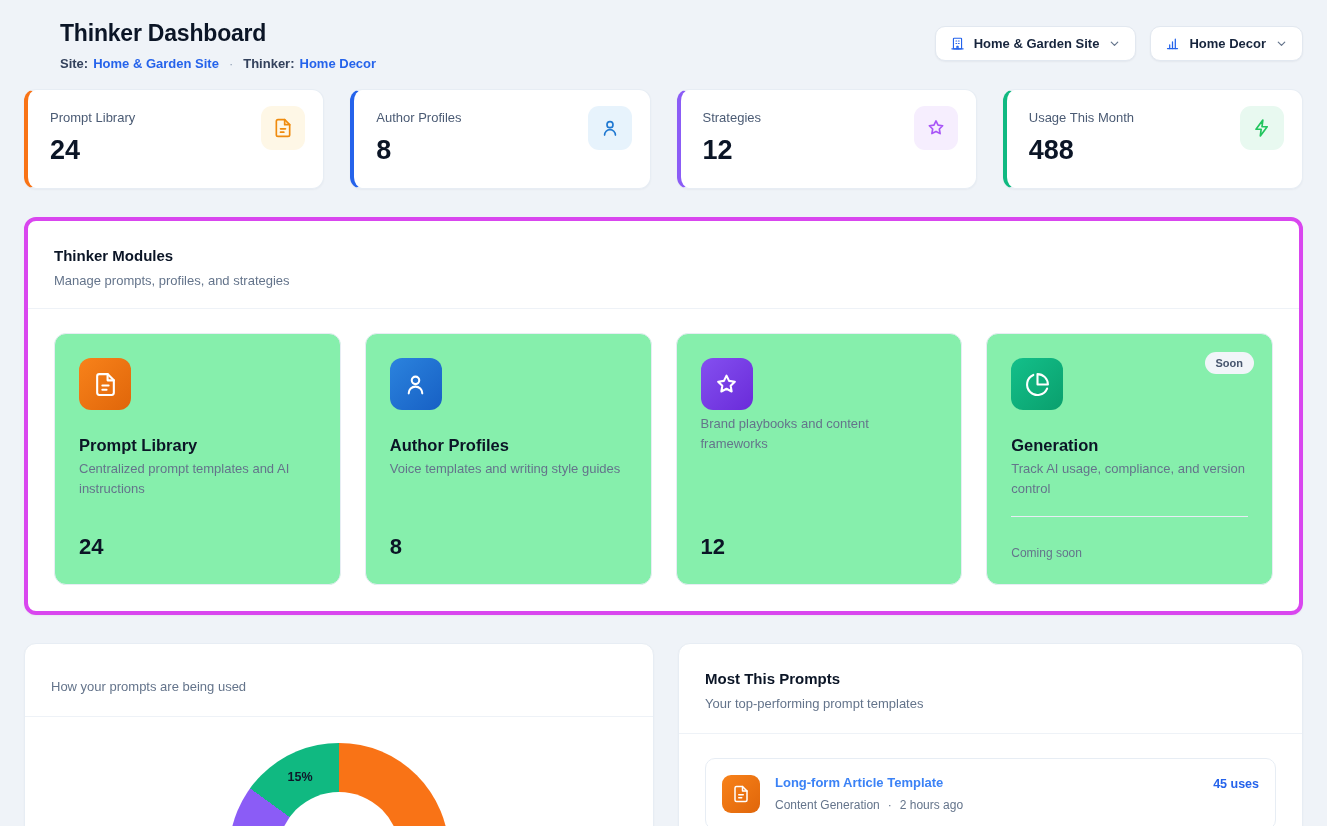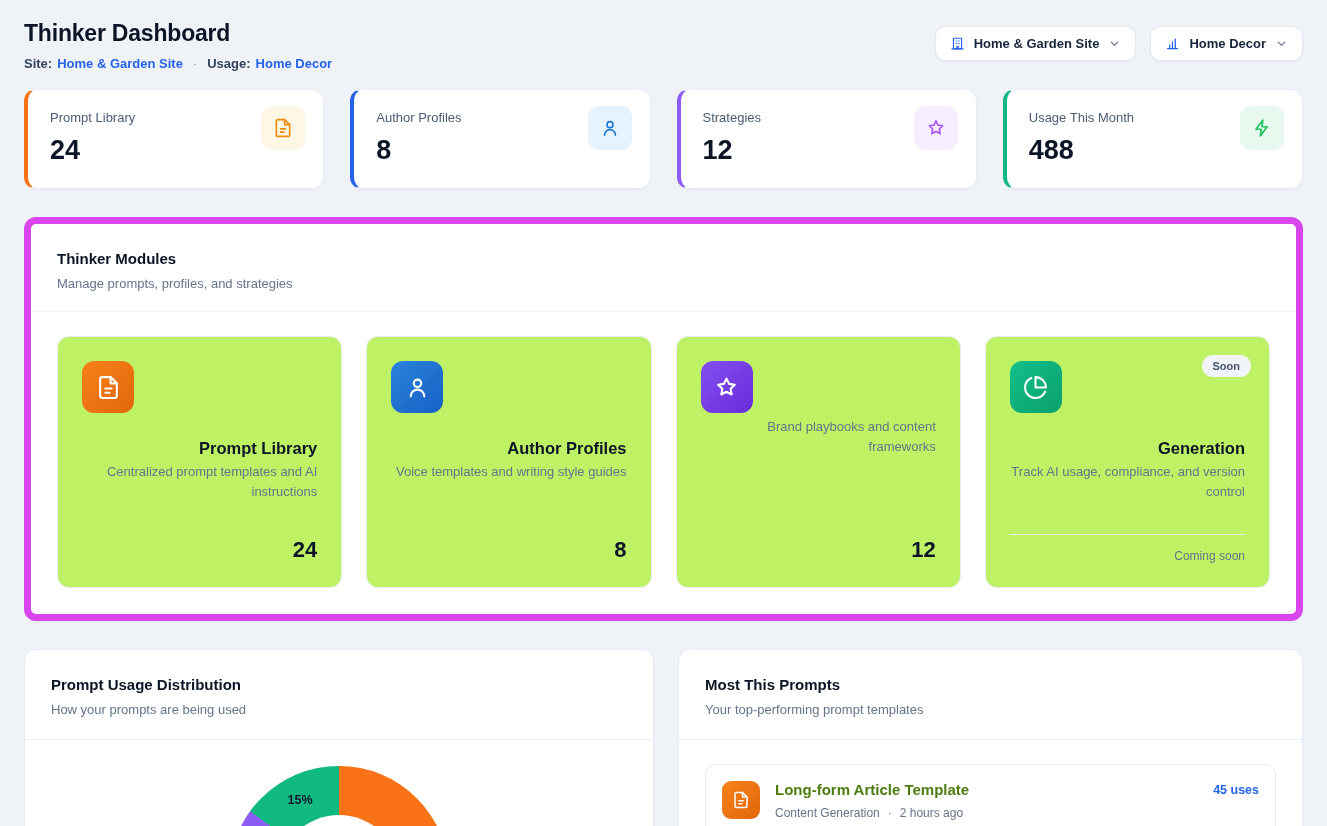--- a/index.html
+++ b/index.html
@@ -1,72 +1,72 @@
 <!DOCTYPE html>
 <html><head>
 <meta charset="utf-8">
 <style>
   * { margin:0; padding:0; box-sizing:border-box; }
   html,body { width:1327px; height:826px; }
   body { background:#eff3f8; font-family:"Liberation Sans",sans-serif; color:#0f172a; overflow:hidden; }
   .page { padding:20px 24px; }
 
   
-  .header { display:flex; justify-content:space-between; align-items:flex-start; }
+  .header { display:flex; justify-content:space-between; align-items:flex-start;margin-left:36px; }
   .title { font-size:23px; font-weight:800; color:#0b1526; letter-spacing:-0.2px; }
   .breadcrumb { margin-top:9px; font-size:13px; color:#33415c; font-weight:700; display:flex; align-items:center; gap:5px; }
   .breadcrumb a { color:#2563eb; text-decoration:none; cursor:pointer; }
   .breadcrumb .dot { color:#94a3b8; margin:0 5px; font-weight:400; }
   .toolbar { display:flex; gap:14px; margin-top:6px; }
   .dropdown { display:flex; align-items:center; gap:9px; background:#fff; border:1px solid #e2e8f0; border-radius:10px; padding:9px 14px; font-size:13px; font-weight:700; color:#16243c; cursor:pointer; box-shadow:0 1px 2px rgba(15,23,42,.05); }
   .dropdown .lead svg { width:15px; height:15px; color:#2563eb; display:block; }
   .dropdown .chev svg { width:13px; height:13px; color:#64748b; display:block; }
 
   
   .stats { display:grid; grid-template-columns:repeat(4,1fr); gap:26px; margin-top:18px; }
   .stat-card { position:relative; background:#fff; border:1px solid #e7edf4; border-left:4px solid var(--accent,#f97316); border-radius:12px; padding:20px 22px 22px; box-shadow:0 1px 2px rgba(15,23,42,.04); }
   .stat-label { font-size:13px; color:#4b5b74; }
   .stat-value { margin-top:10px; font-size:27px; font-weight:800; color:#0b1526; }
   .stat-icon { position:absolute; top:16px; right:18px; width:44px; height:44px; border-radius:11px; display:flex; align-items:center; justify-content:center; }
   .stat-icon svg { width:20px; height:20px; display:block; }
 
   
-  .panel { margin-top:28px; background:#fff; border:7px solid #d946ef; border-radius:12px; box-shadow:0 1px 2px rgba(15,23,42,.04); }
+  .panel { margin-top:28px; background:#fff; border:4px solid #d946ef; border-radius:12px; box-shadow:0 1px 2px rgba(15,23,42,.04); }
   .panel-head { padding:26px 26px 20px; border-bottom:1px solid #eef2f7; }
   .panel-title { font-size:15px; font-weight:800; color:#0b1526; }
   .panel-sub { margin-top:9px; font-size:13px; color:#64748b; }
   .modules { display:grid; grid-template-columns:repeat(4,1fr); gap:24px; padding:24px 26px 26px; }
-  .module { position:relative; display:flex; flex-direction:column; border:1px solid #e7edf4; border-radius:12px; padding:24px; height:252px; background:#bef264; cursor:pointer;text-align:right; }
+  .module { position:relative; display:flex; flex-direction:column; border:1px solid #e7edf4; border-radius:12px; padding:24px; height:252px; background:#86efac; cursor:pointer; }
   .module.disabled { cursor:default; }
   .tile { width:52px; height:52px; border-radius:12px; display:flex; align-items:center; justify-content:center; color:#fff; flex:0 0 auto; }
   .tile svg { width:25px; height:25px; display:block; }
   .tile.orange { background:linear-gradient(135deg,#f8821a,#e0660a); }
   .tile.blue   { background:linear-gradient(135deg,#2b83de,#1760c4); }
   .tile.purple { background:linear-gradient(135deg,#8450f0,#6a2bd9); }
   .tile.green  { background:linear-gradient(135deg,#13c08a,#0a9f6d); }
   .module-title { margin-top:26px; font-size:16.5px; font-weight:800; color:#0b1526; }
   .module-desc { margin-top:4px; font-size:13px; color:#64748b; line-height:1.55; }
   .module-count { margin-top:auto; font-size:22px; font-weight:800; color:#0b1526; }
   .soon-badge { position:absolute; top:18px; right:18px; background:#f1f5f9; color:#47566e; border-radius:999px; padding:5px 11px; font-size:11px; font-weight:700; }
-  .coming { margin-top:auto; border-top:1px solid #e7edf4; padding-top:14px; font-size:12px; color:#64748b; }
+  .coming { margin-top:auto; border-top:1px solid #e7edf4; padding-top:29px; font-size:12px; color:#64748b; }
 
   
   .bottom { display:grid; grid-template-columns:630px 1fr; gap:24px; margin-top:28px; align-items:start; }
   .bcard { background:#fff; border:1px solid #e7edf4; border-radius:12px; box-shadow:0 1px 2px rgba(15,23,42,.04); height:430px; overflow:hidden; }
   .bcard-head { padding:26px 26px 22px; border-bottom:1px solid #eef2f7; }
   .chart-area { position:relative; height:330px; }
   .donut { position:absolute; left:50%; top:26px; transform:translateX(-50%); width:220px; height:220px; border-radius:50%; }
   .donut::after { content:""; position:absolute; left:50%; top:50%; width:122px; height:122px; transform:translate(-50%,-50%); background:#fff; border-radius:50%; }
   .donut-label { position:absolute; left:49px; top:27px; width:44px; text-align:center; font-size:12.5px; font-weight:700; color:#0f172a; z-index:2; }
 
   .list { padding:24px 26px; display:flex; flex-direction:column; gap:14px; }
   .litem { display:flex; align-items:flex-start; gap:15px; border:1px solid #e7edf4; border-radius:10px; padding:16px; cursor:pointer; background:#fff; }
   .tile.small { width:38px; height:38px; border-radius:9px; }
   .tile.small svg { width:18px; height:18px; }
-  .li-title { font-size:15px; font-weight:800; color:#4d7c0f; }
+  .li-title { font-size:13px; font-weight:800; color:#3b82f6; }
   .li-meta { margin-top:8px; font-size:12px; color:#64748b; display:flex; align-items:center; gap:8px; }
   .li-uses { margin-left:auto; font-size:12.5px; font-weight:700; color:#2563eb; padding-top:2px; white-space:nowrap; }
 
   .hidden-defs { position:absolute; width:0; height:0; overflow:hidden; }
 </style>
 </head>
 <body>
 
 <svg class="hidden-defs" aria-hidden="true">
   <defs>
@@ -106,21 +106,21 @@
 
 <div class="page">
 
   <div class="header">
     <div>
       <div class="title">Thinker Dashboard</div>
       <div class="breadcrumb">
         <span>Site:</span>
         <a>Home &amp; Garden Site</a>
         <span class="dot">·</span>
-        <span>Usage:</span>
+        <span>Thinker:</span>
         <a>Home Decor</a>
       </div>
     </div>
     <div class="toolbar">
       <div class="dropdown">
         <span class="lead">
             <svg viewBox="0 0 24 24">
               <use href="#i-building"></use>
             </svg>
           </span>
@@ -237,21 +237,20 @@
         <div class="coming">Coming soon</div>
       </div>
 
     </div>
   </div>
 
   <div class="bottom">
 
     <div class="bcard">
       <div class="bcard-head">
-        <div class="panel-title">Prompt Usage Distribution</div>
         <div class="panel-sub">How your prompts are being used</div>
       </div>
       <div class="chart-area">
         <div class="donut" style="background: conic-gradient(rgb(249, 115, 22) 0%, rgb(249, 115, 22) 48%, rgb(37, 99, 235) 48%, rgb(37, 99, 235) 77%, rgb(139, 92, 246) 77%, rgb(139, 92, 246) 85%, rgb(16, 185, 129) 85%, rgb(16, 185, 129) 100%);">
           <span class="donut-label">15%</span>
         </div>
       </div>
     </div>
 
     <div class="bcard">

